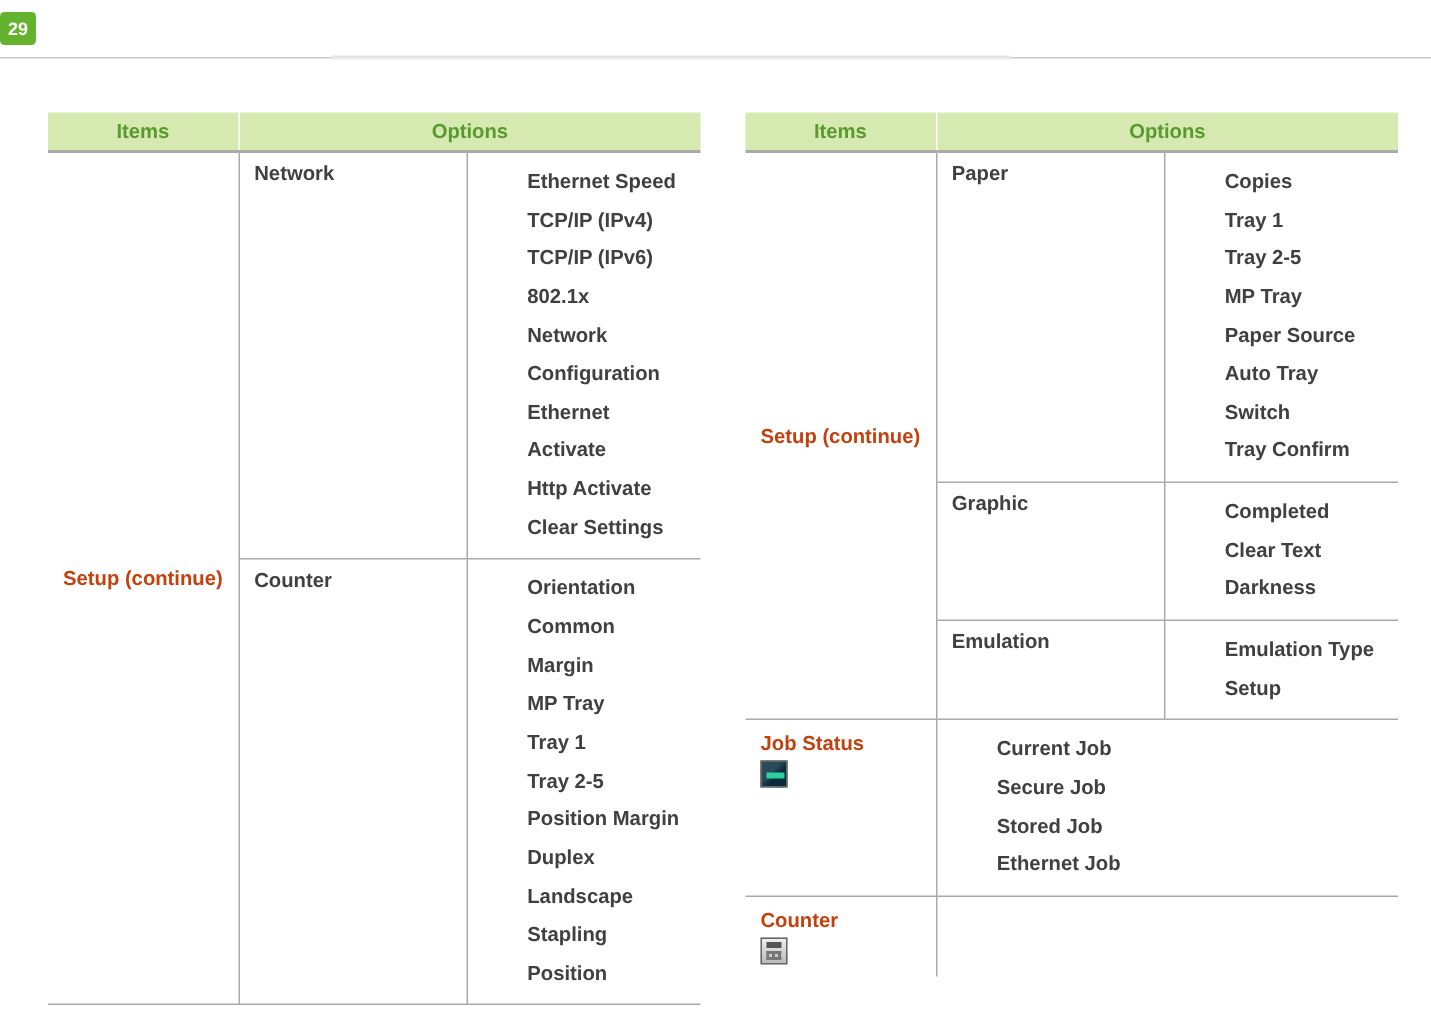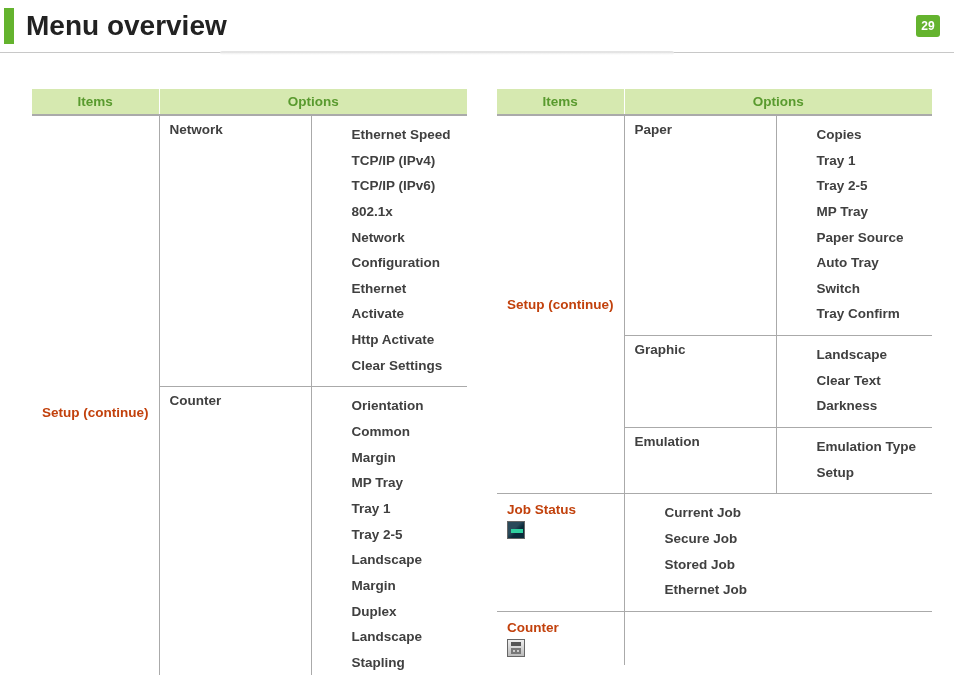--- a/index.html
+++ b/index.html
@@ -151,24 +151,20 @@
   
   .col1 { width: 102px; }
   .col2 { width: 152px; }
   .col3 { }
   .bcol2-wide { width: 300px; }
 </style>
 </head>
 <body>
 
 <div class="header">
-  <div class="header-left">
-    <div class="green-bar"></div>
-    <div class="page-title">Menu overview</div>
-  </div>
   <div class="header-right">
     <div class="page-badge">29</div>
   </div>
 </div>
 
 <div class="columns">
 
   <div class="col">
     <table>
       <colgroup>
@@ -201,21 +197,21 @@
         </tr>
         <tr>
           <td>Counter</td>
           <td class="no-right">
             <div class="opt-list">
               <div>Orientation</div>
               <div>Common Margin</div>
               <div>MP Tray</div>
               <div>Tray 1</div>
               <div>Tray 2-5</div>
-              <div>Landscape Margin</div>
+              <div>Position Margin</div>
               <div>Duplex</div>
               <div>Landscape Stapling Position</div>
             </div>
           </td>
         </tr>
       </tbody>
     </table>
   </div>
 
   <div class="col">
@@ -244,21 +240,21 @@
               <div>Paper Source</div>
               <div>Auto Tray Switch</div>
               <div>Tray Confirm</div>
             </div>
           </td>
         </tr>
         <tr>
           <td>Graphic</td>
           <td class="no-right">
             <div class="opt-list">
-              <div>Landscape</div>
+              <div>Completed</div>
               <div>Clear Text</div>
               <div>Darkness</div>
             </div>
           </td>
         </tr>
         <tr>
           <td>Emulation</td>
           <td class="no-right">
             <div class="opt-list">
               <div>Emulation Type</div>

